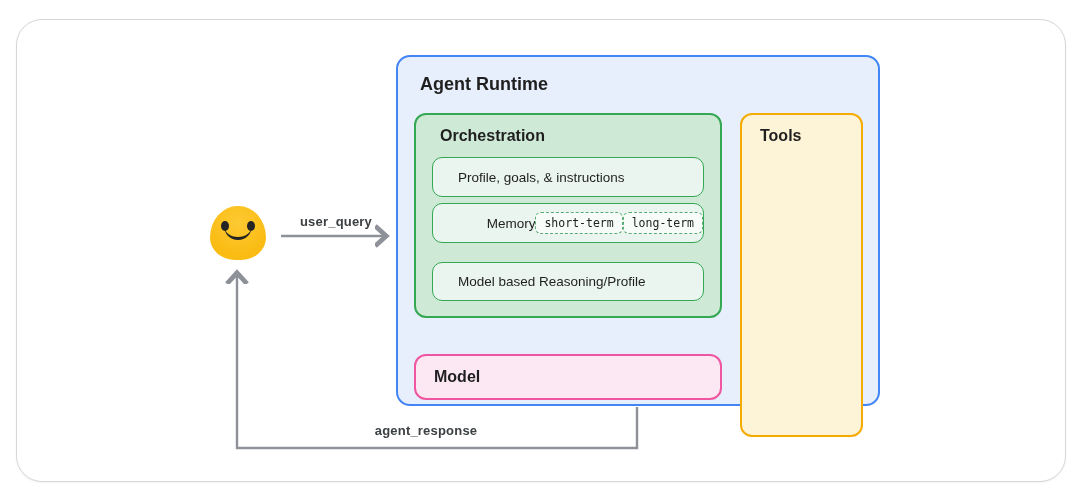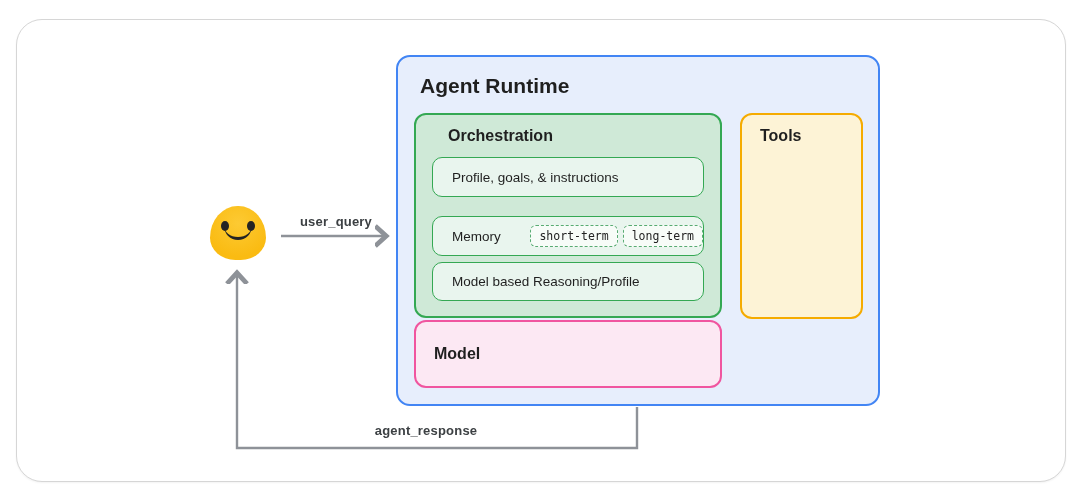--- a/index.html
+++ b/index.html
@@ -34,44 +34,44 @@
     border-radius:50% 50% 46% 46% / 60% 60% 42% 42%;}
   .smiley .eye{position:absolute;width:8px;height:10px;background:#242424;border-radius:50%;top:15px;}
   .smiley .eye.left{left:11px;}
   .smiley .eye.right{right:11px;}
   .smiley .mouth{position:absolute;left:14px;top:19px;width:28px;height:15px;
     border-bottom:3.5px solid #242424;border-radius:0 0 15px 15px;}
 
   
   .runtime{position:absolute;left:396px;top:55px;width:484px;height:351px;
     background:var(--runtime-fill);border:2px solid var(--runtime-border);border-radius:14px;}
-  .runtime-title{position:absolute;left:22px;top:17px;font-size:21px;font-weight:600;}
+  .runtime-title{position:absolute;left:22px;top:17px;font-size:18px;font-weight:600;}
 
   .orchestration{position:absolute;left:16px;top:56px;width:308px;height:205px;
     background:var(--orchestration-fill);border:2px solid var(--orchestration-border);border-radius:12px;}
-  .orchestration-title{position:absolute;left:32px;top:12px;font-size:16px;font-weight:600;}
+  .orchestration-title{position:absolute;left:24px;top:12px;font-size:16px;font-weight:600;}
 
   .orch-item{position:absolute;left:16px;width:272px;height:40px;
     background:var(--item-fill);border:1.5px solid var(--item-border);border-radius:10px;
-    display:flex;align-items:center;padding-left:19px;font-size:13.5px;font-weight:500;}
+    display:flex;align-items:center;padding-left:25px;font-size:13.5px;font-weight:500;text-align:right;}
   .item-profile{top:42px;}
-  .item-memory{top:101px;}
+  .item-memory{top:88px;}
   .item-reasoning{top:147px;height:39px;}
 
   .memory-label{width:82px;}
-  .chips{display:flex;gap:5px;align-items:center;}
+  .chips{display:flex;align-items:center;}
   .chip{border:1.6px dashed var(--chip-border);border-radius:6px;background:var(--chip-fill);
     padding:3px 8px;font-family:"DejaVu Sans Mono","Liberation Mono",monospace;
     font-size:11.5px;font-weight:500;color:#222;white-space:nowrap;}
 
-  .model-box{position:absolute;left:16px;top:263px;width:308px;height:68px;
+  .model-box{position:absolute;left:16px;top:297px;width:308px;height:46px;
     background:var(--model-fill);border:2px solid var(--model-border);border-radius:12px;
     display:flex;align-items:center;padding-left:18px;font-size:16px;font-weight:600;}
 
-  .tools-box{position:absolute;left:342px;top:56px;width:123px;height:206px;
+  .tools-box{position:absolute;left:342px;top:56px;width:123px;height:324px;
     background:var(--tools-fill);border:2px solid var(--tools-border);border-radius:12px;}
   .tools-title{position:absolute;left:18px;top:12px;font-size:16px;font-weight:600;}
 </style>
 </head>
 <body>
 
 <div class="canvas">
 
   <div class="outer-card"></div>
 

